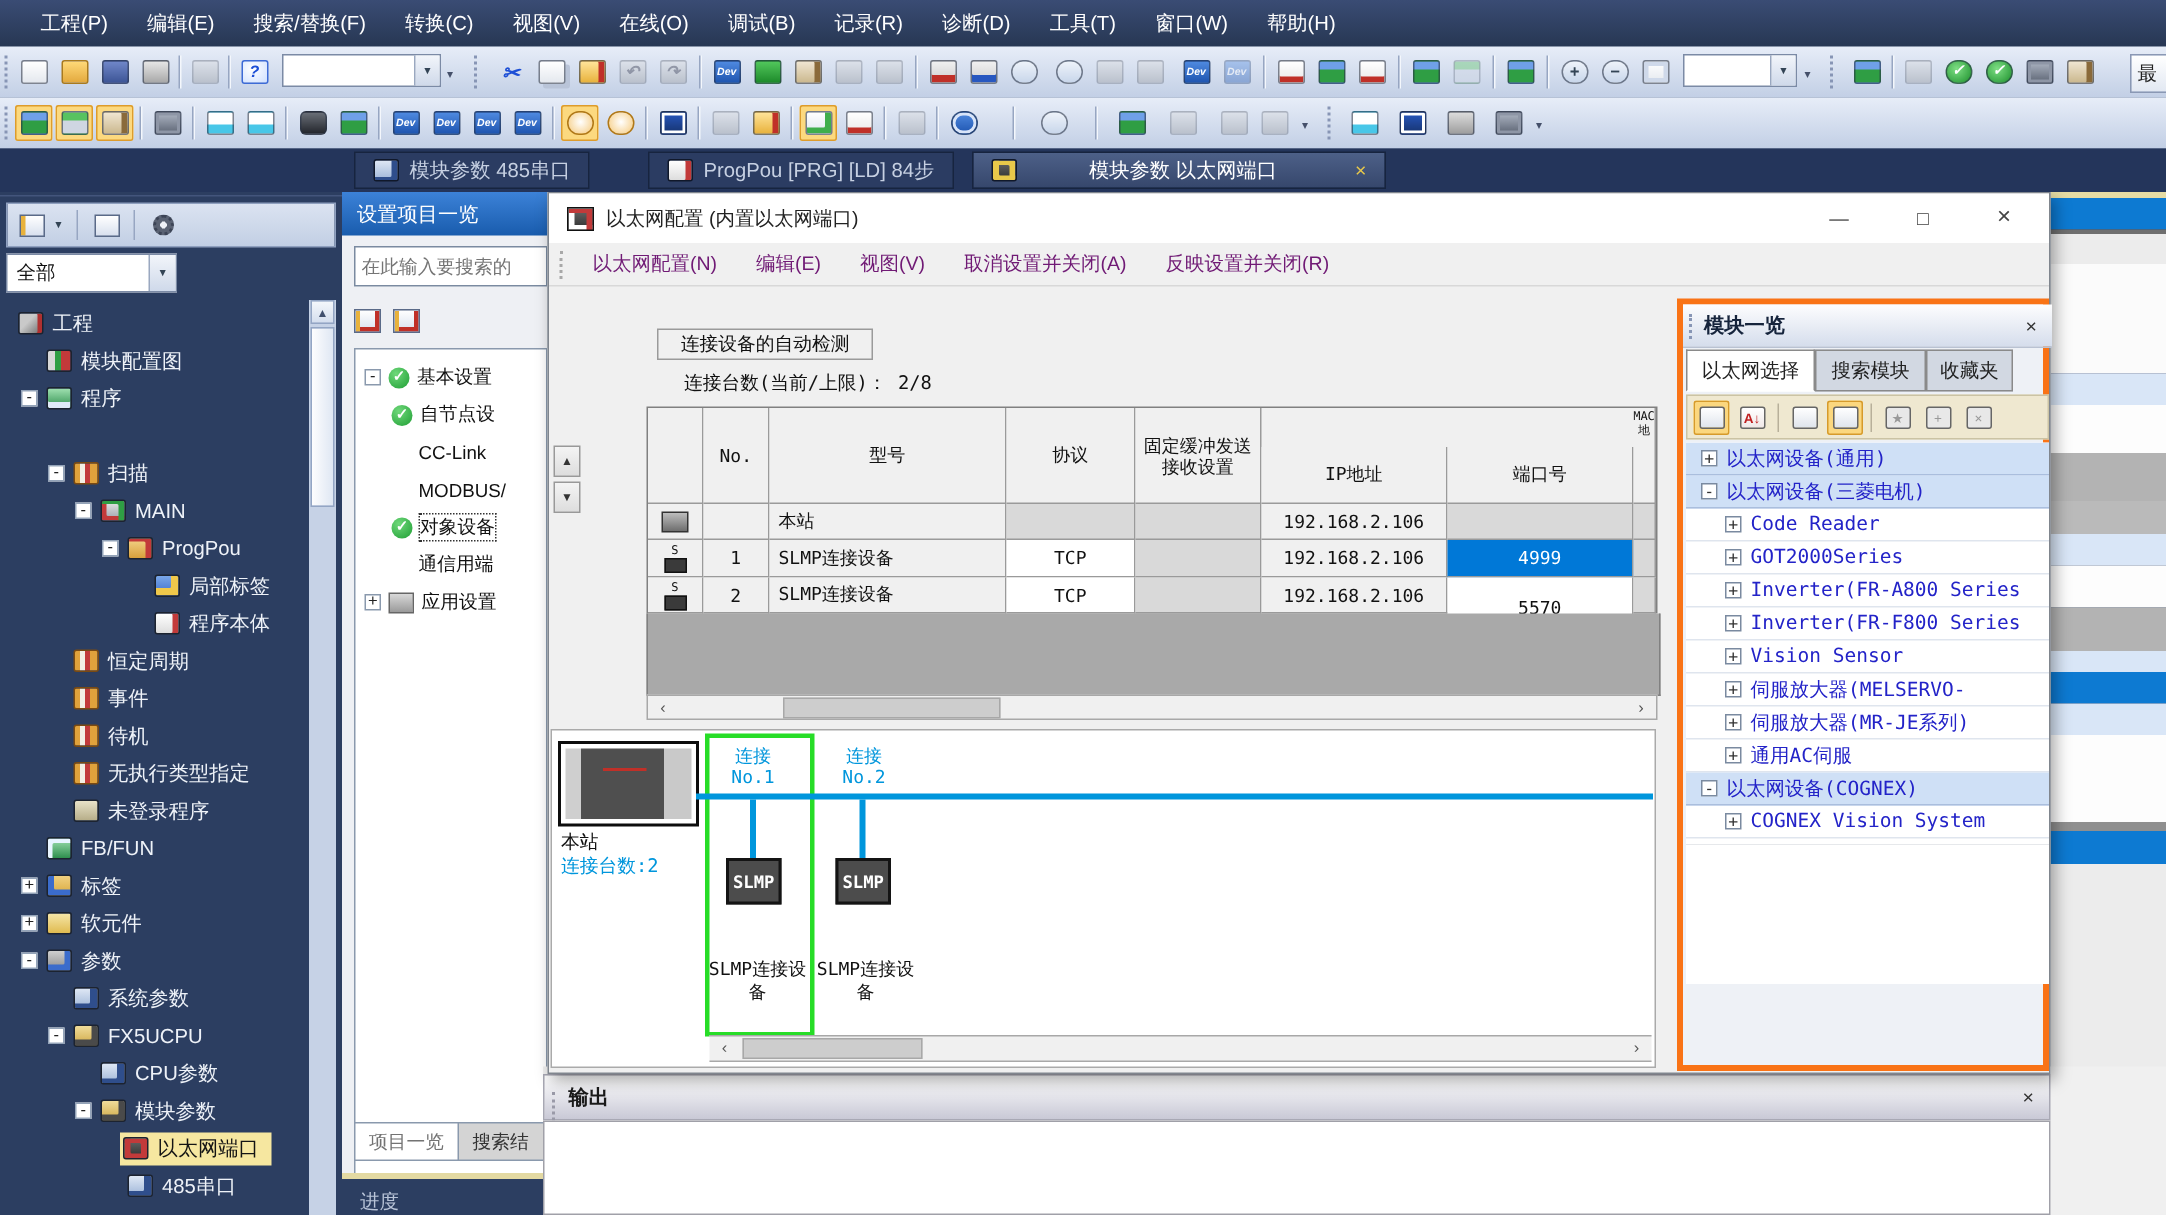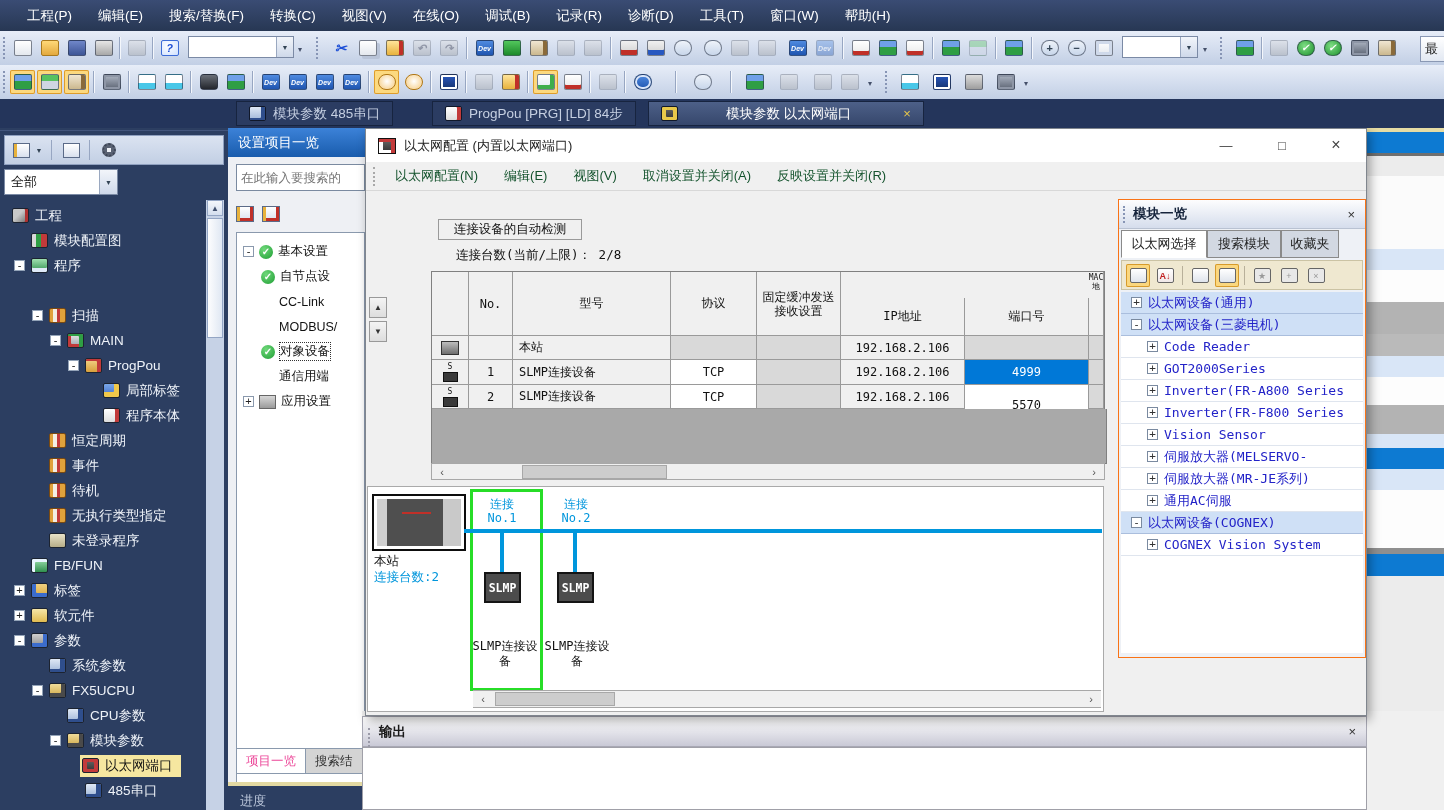--- a/index.html
+++ b/index.html
@@ -93,31 +93,31 @@
   .settool{position:absolute;left:8px;top:78px;display:flex;gap:8px;}
   .streeic{width:16px;height:14px;background:linear-gradient(#fff,#d8e0ee);border:1px solid #5a6a88;box-shadow:inset 3px 0 0 #e8b23c,inset -3px -3px 0 #c03028;}
   .setbox{left:8px;top:104px;width:129px;height:610px;background:#fff;border:1px solid #8a99ad;box-sizing:border-box;overflow:hidden;}
   .srow{position:absolute;left:0;height:25px;display:flex;align-items:center;gap:5px;font-size:12.5px;color:#111;white-space:nowrap;}
   .chk{width:14px;height:14px;border-radius:50%;background:radial-gradient(circle at 35% 30%,#6fd87a,#1f9e34);color:#fff;font-size:10px;line-height:14px;text-align:center;font-weight:bold;flex:none;}
   .sexp{width:11px;height:11px;background:#fff;border:1px solid #8a99ad;color:#222;font-size:11px;line-height:9px;text-align:center;flex:none;box-sizing:border-box;}
   .sfold{width:15px;height:12px;background:linear-gradient(#d8d8d8,#9a9a9a);border:1px solid #666;flex:none;}
   .sfocus{outline:1px dotted #333;}
   .btabs{position:absolute;left:8px;top:620px;display:flex;}
   .btab{height:26px;display:flex;align-items:center;padding:0 9px;font-size:12.5px;border:1px solid #8a99ad;box-sizing:border-box;}
-  .btab.on{background:#fff;color:#ec4899;}
+  .btab.on{background:#fff;color:#737373;}
   .btab.off{background:#d4d4d4;color:#333;border-left:none;}
   .tanline{background:#e3d9a2;}
   .progbar{left:228px;top:786px;width:137px;height:24px;background:#2c3e61;color:#b9c4d8;font-size:13px;padding:6px 0 0 12px;box-sizing:border-box;z-index:2;}
   
   .dlg{left:365px;top:128px;width:1002px;height:588px;background:#f0f0f0;border:1px solid #80868e;box-sizing:border-box;z-index:5;box-shadow:3px 4px 10px rgba(0,0,0,.35);}
   .dlgtitle{left:0;top:0;width:1000px;height:33px;background:#fff;display:flex;align-items:center;padding-left:12px;box-sizing:border-box;font-size:13px;color:#222;gap:8px;}
   .dlgico{width:16px;height:14px;background:linear-gradient(#6a6a6a,#2e2e2e);box-shadow:inset -4px 3px 0 #c23a3a,inset 4px -3px 0 #fff;border:1px solid #111;}
   .wbtn{position:absolute;top:0;width:44px;height:32px;display:flex;align-items:center;justify-content:center;color:#444;font-size:13px;}
   .dlgmenu{left:0;top:33px;width:1000px;height:29px;background:#f0f0f0;border-bottom:1px solid #d8d8d8;display:flex;align-items:center;padding-left:18px;box-sizing:border-box;gap:4px;}
-  .dmi{padding:0 11px;font-size:13px;color:#14532d;white-space:nowrap;}
+  .dmi{padding:0 11px;font-size:13px;color:#701a75;white-space:nowrap;}
   .dgrip{position:absolute;left:7px;top:38px;width:4px;height:19px;border-left:2px dotted #a8a8a8;}
   .detect{left:72px;top:90px;width:144px;height:21px;background:#f0f0f0;border:1px solid #9a9a9a;display:flex;align-items:center;justify-content:center;font-size:12.5px;color:#111;box-sizing:border-box;}
   .cnt{left:90px;top:118px;font-size:12.5px;color:#111;font-family:"DejaVu Sans Mono",monospace;}
   .udbtn{left:3px;width:18px;height:21px;background:linear-gradient(#f4f4f4,#ddd);border:1px solid #999;display:flex;align-items:center;justify-content:center;font-size:8px;color:#333;box-sizing:border-box;}
   .cell{position:absolute;border-right:1px solid #9a9a9a;border-bottom:1px solid #9a9a9a;display:flex;align-items:center;justify-content:center;font-family:"DejaVu Sans Mono",monospace;font-size:12px;color:#111;background:#f0f0f0;box-sizing:border-box;text-align:center;overflow:hidden;}
   .cell.w{background:#fff;}
   .cell.d{background:#d9d9d9;}
   .cell.selblue{background:#0078d7;color:#fff;}
   .cell.left{justify-content:flex-start;padding-left:6px;}
   .tblframe{border:1px solid #808080;box-sizing:border-box;}
@@ -133,21 +133,21 @@
   .plcin{width:100%;height:100%;background:linear-gradient(90deg,#cfcfcf 12%,#4f4f4f 12%,#4f4f4f 78%,#c9c9c9 78%);position:relative;}
   .plcin:after{content:"";position:absolute;left:30%;top:28%;width:34%;height:2px;background:#c03028;}
   .dtext{position:absolute;font-family:"DejaVu Sans Mono",monospace;font-size:12.5px;color:#111;white-space:nowrap;}
   .dblue{color:#0096dc;}
   .greenrect{position:absolute;border:3px solid #27dd27;box-sizing:border-box;}
   .bluebar{position:absolute;background:#0096dc;}
   .slmpbox{position:absolute;width:37px;height:31px;background:#4c4c4c;border:2px solid #141414;color:#fff;display:flex;align-items:center;justify-content:center;font-family:"DejaVu Sans Mono",monospace;font-weight:bold;font-size:11.5px;box-sizing:border-box;}
   .connlbl{position:absolute;text-align:center;font-family:"DejaVu Sans Mono",monospace;font-size:12px;color:#0096dc;line-height:14px;}
   .devlbl{position:absolute;text-align:center;font-family:"DejaVu Sans Mono",monospace;font-size:12px;color:#111;line-height:15px;}
   
-  .modp{left:1118px;top:199px;width:248px;height:459px;background:#eef1f6;border:1px solid #f97316;box-sizing:border-box;z-index:6;}
+  .modp{left:1118px;top:199px;width:248px;height:515px;background:#eef1f6;border:4px solid #f97316;box-sizing:border-box;z-index:6;}
   .modhead{left:0;top:0;width:246px;height:29px;background:linear-gradient(#fdfdfe,#d5ddec);display:flex;align-items:center;padding-left:14px;box-sizing:border-box;font-size:13.5px;font-weight:bold;color:#16243c;border-bottom:1px solid #b9c2d2;}
   .modgrip{position:absolute;left:4px;top:6px;width:4px;height:17px;border-left:2px dotted #8795b5;}
   .mtab{position:absolute;top:0;height:28px;display:flex;align-items:center;justify-content:center;font-size:13px;color:#222;border:1px solid #8a8a8a;box-sizing:border-box;white-space:nowrap;}
   .mtab.on{background:#fff;border-bottom:1px solid #fff;}
   .mtab.off{background:#d2d8e2;}
   .modtool{left:2px;top:60px;width:242px;height:30px;background:#efe8d0;border:1px solid #cbc3a4;box-sizing:border-box;}
   .mchip{position:absolute;top:3px;width:24px;height:23px;display:flex;align-items:center;justify-content:center;border-radius:2px;}
   .mchip.hl{background:#fbd77e;box-shadow:inset 0 0 0 1px #d69a2b;}
   .mg{width:17px;height:15px;border:1px solid #666;border-radius:2px;display:flex;align-items:center;justify-content:center;font-size:9px;box-sizing:border-box;background:linear-gradient(#fff,#dfe4ec);color:#223;}
   .mg.az{color:#c02020;font-weight:bold;background:linear-gradient(#fff,#f0e8e8);}

